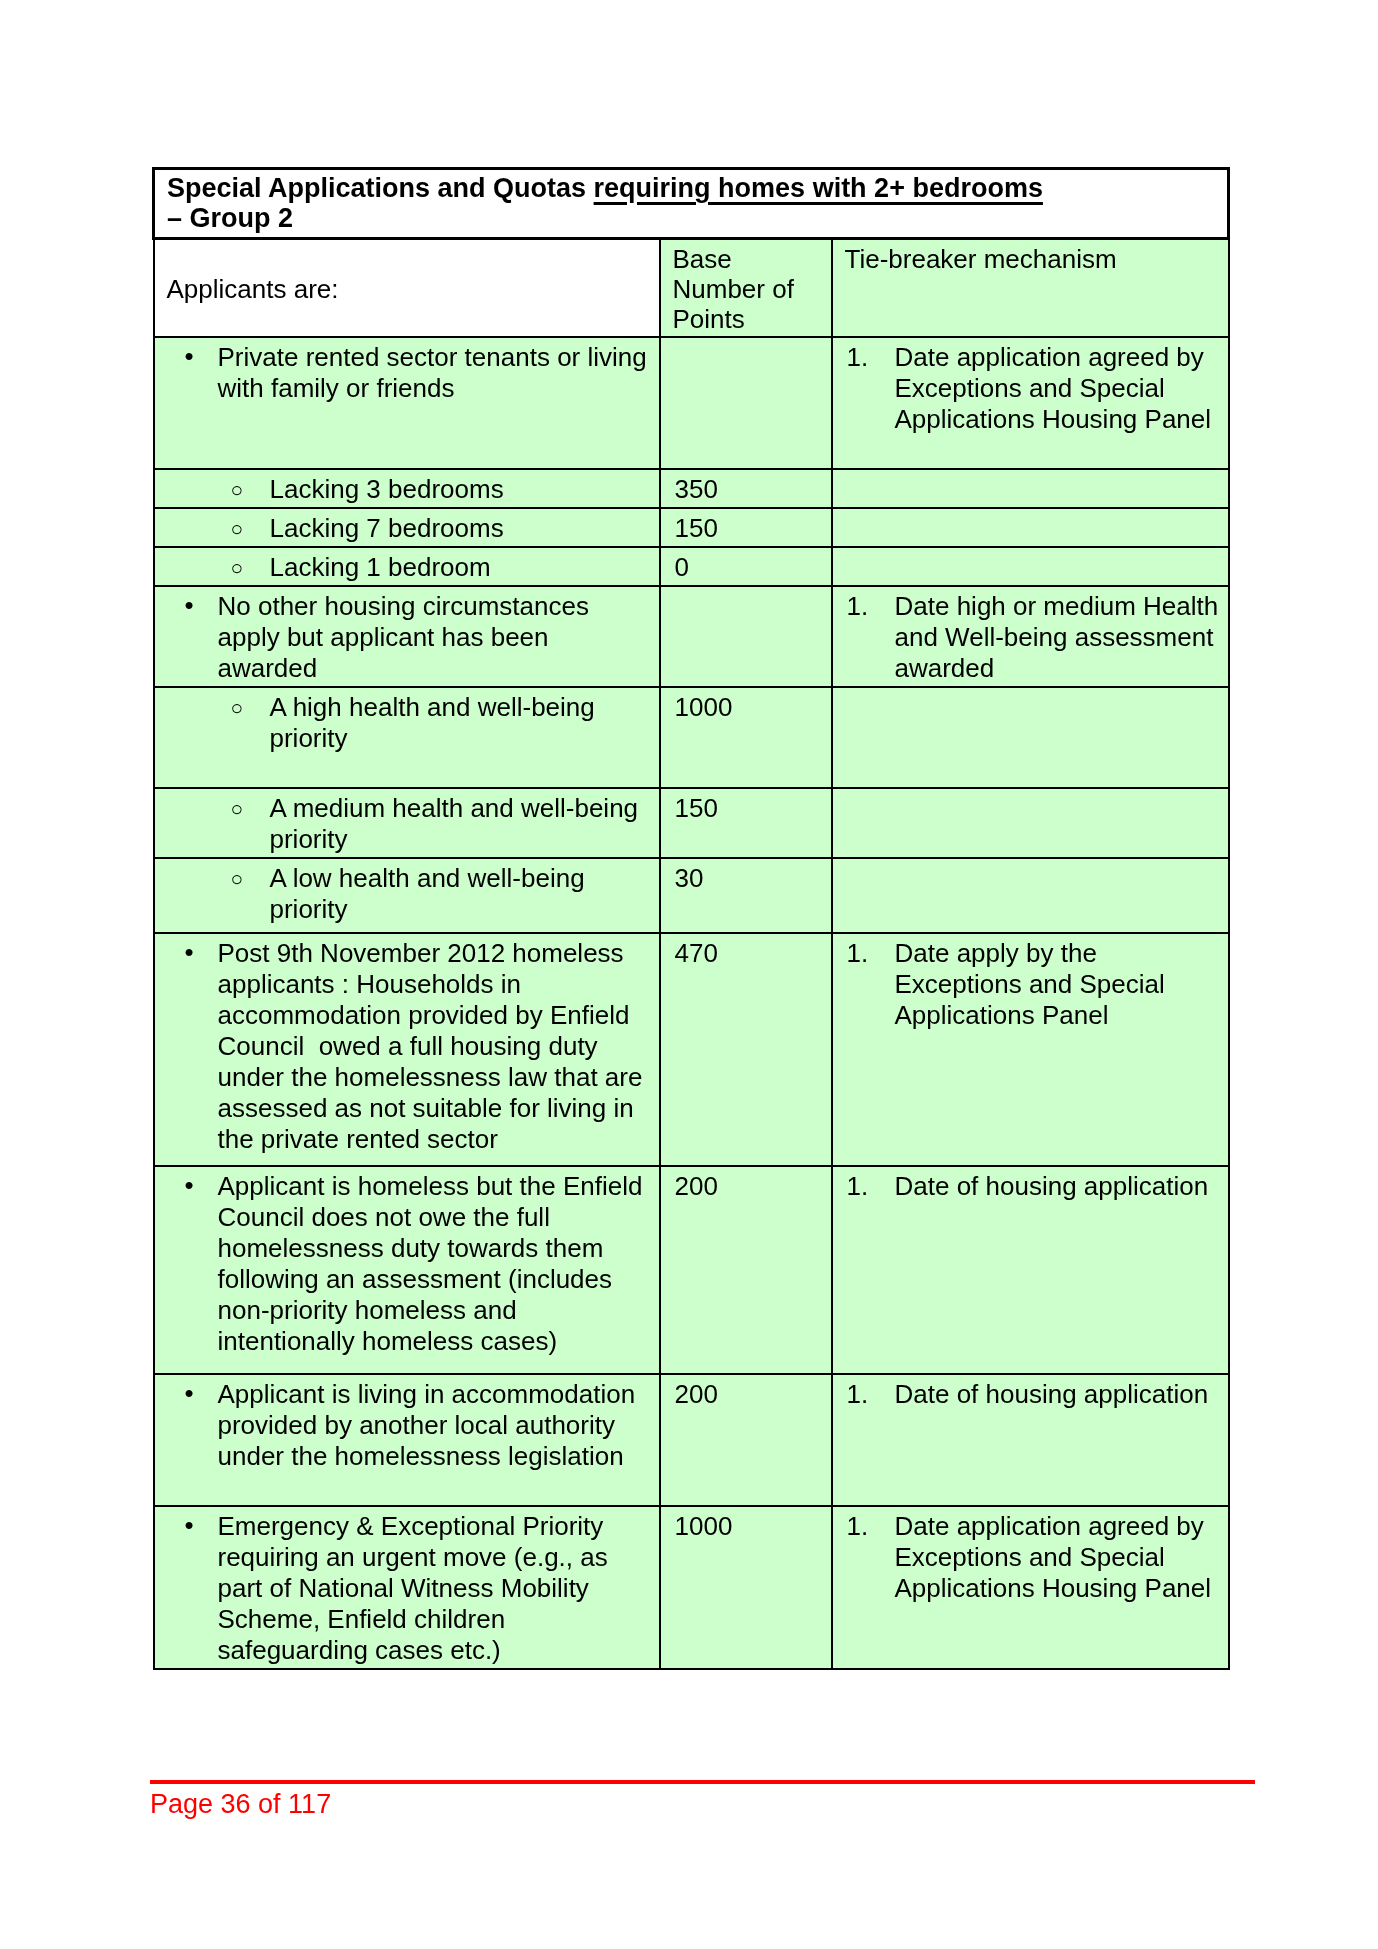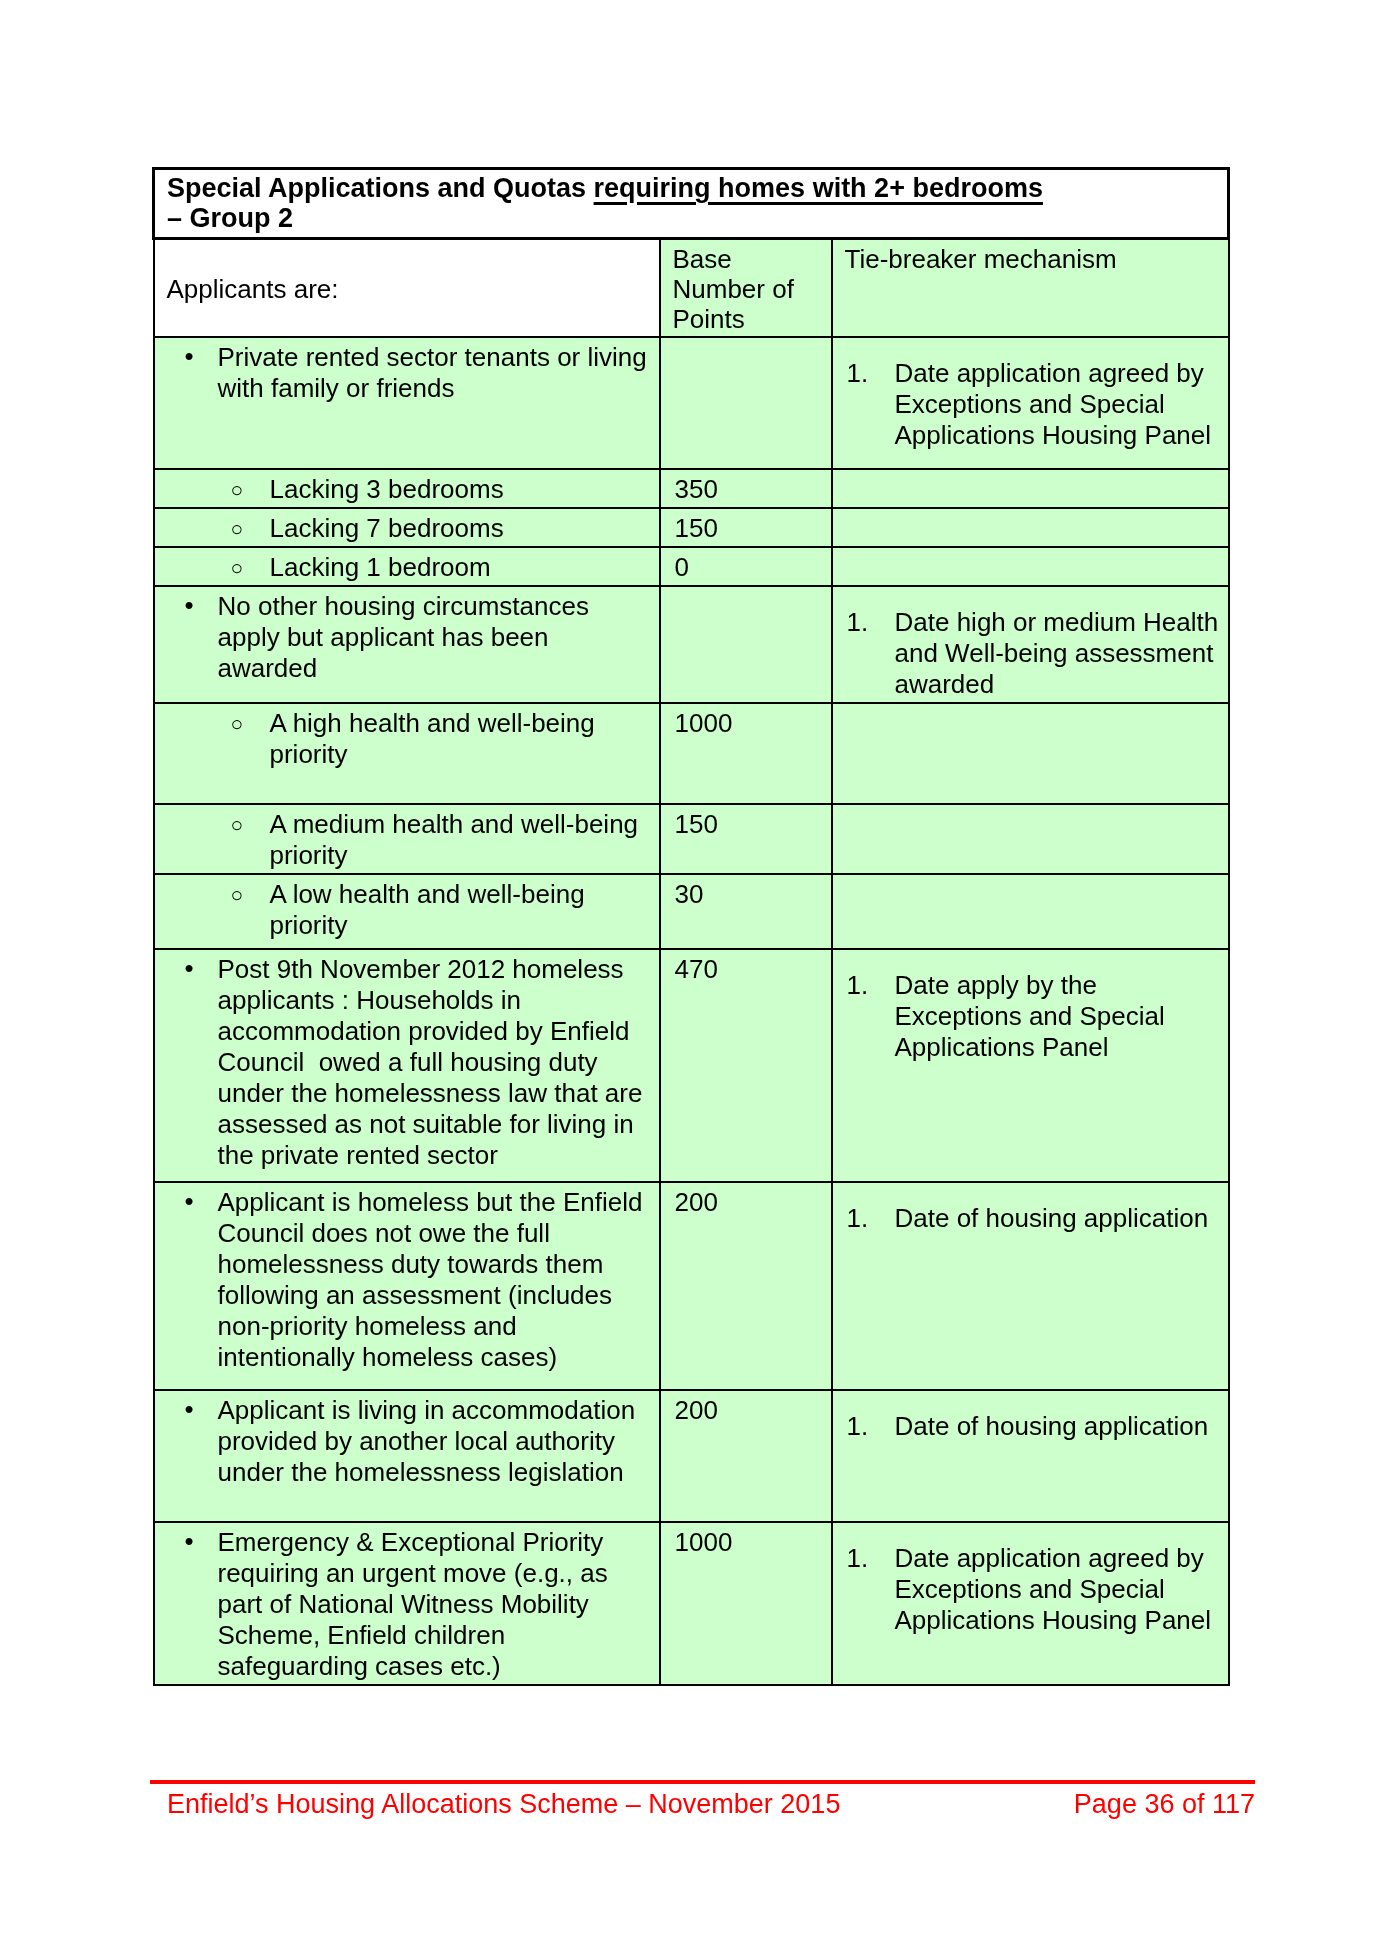--- a/index.html
+++ b/index.html
@@ -69,21 +69,21 @@
   .li .txt { white-space:pre-wrap; display:block; }
   .li.l1 { padding-left:51px; }
   .li.l1 .marker { position:absolute; left:18px; top:-1px; }
   .li.l2 { padding-left:103px; }
   .li.l2 .marker { position:absolute; left:64px; top:0; font-size:21px; }
 
   .pts { display:block; padding-left:2px; }
 
   .tb { position:relative; padding-left:50px; }
   .tb .num { position:absolute; left:2px; top:0; }
-  .tb .txt { white-space:pre-wrap; display:block;margin-top:16px; }
+  .tb .txt { white-space:pre-wrap; display:block; }
 
   .footer {
     position:absolute; left:150px; top:1780px;
     width:1105px;
     border-top:4px solid #ff0000;
     color:#ff0000;
     font-size:27px; line-height:30px;
     display:flex;
     justify-content:space-between;
     padding-top:5px;
@@ -284,17 +284,16 @@
             <div class="tb">
               <span class="num">1.</span>
               <span class="txt">Date application agreed by Exceptions and Special Applications Housing Panel</span>
             </div>
           </td>
         </tr>
       </tbody>
   </table>
 
   <div class="footer">
-    <span class="left">Enfield’s Housing Allocations Scheme – November 2015</span>
     <span class="right">Page 36 of 117</span>
   </div>
 
 </div>
 
 </body></html>

